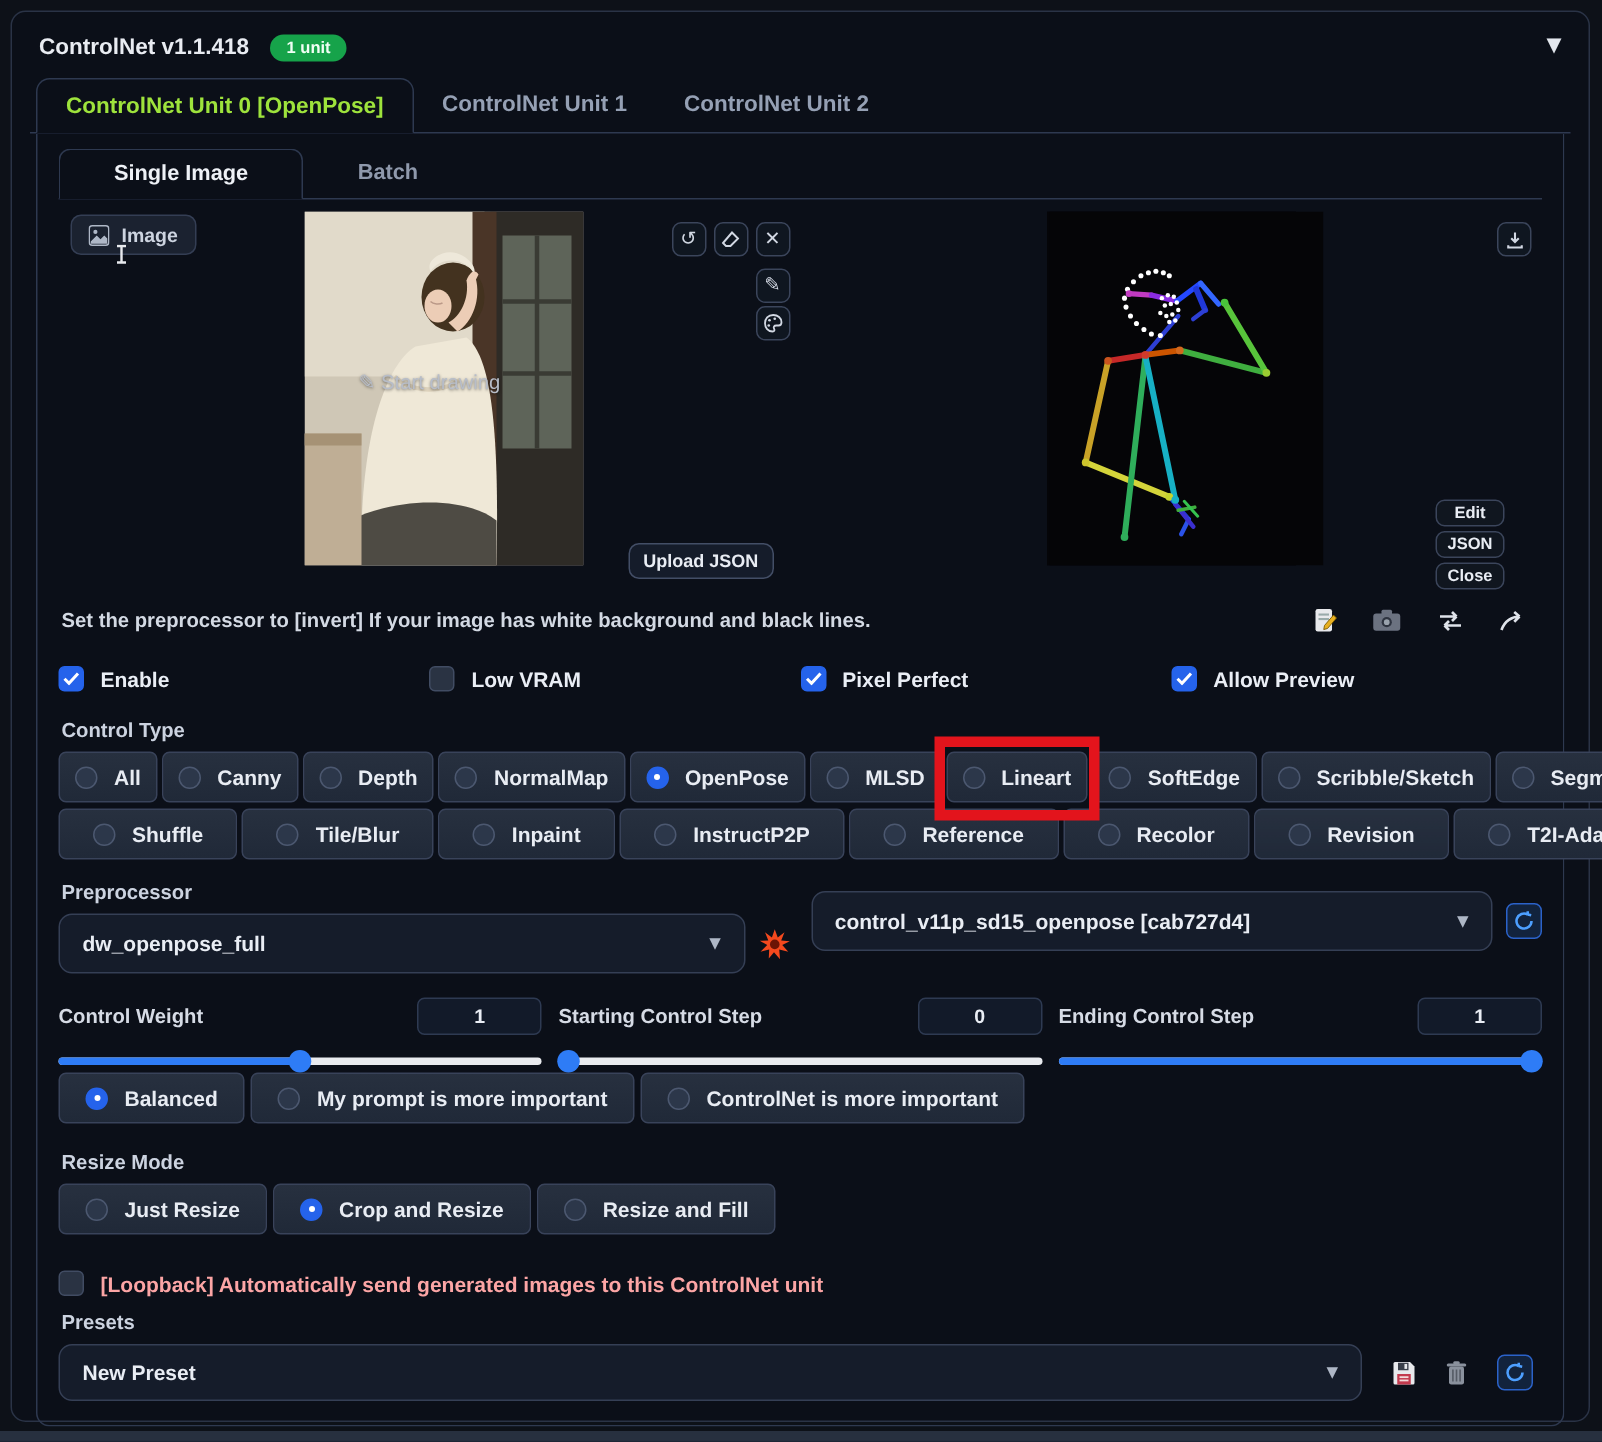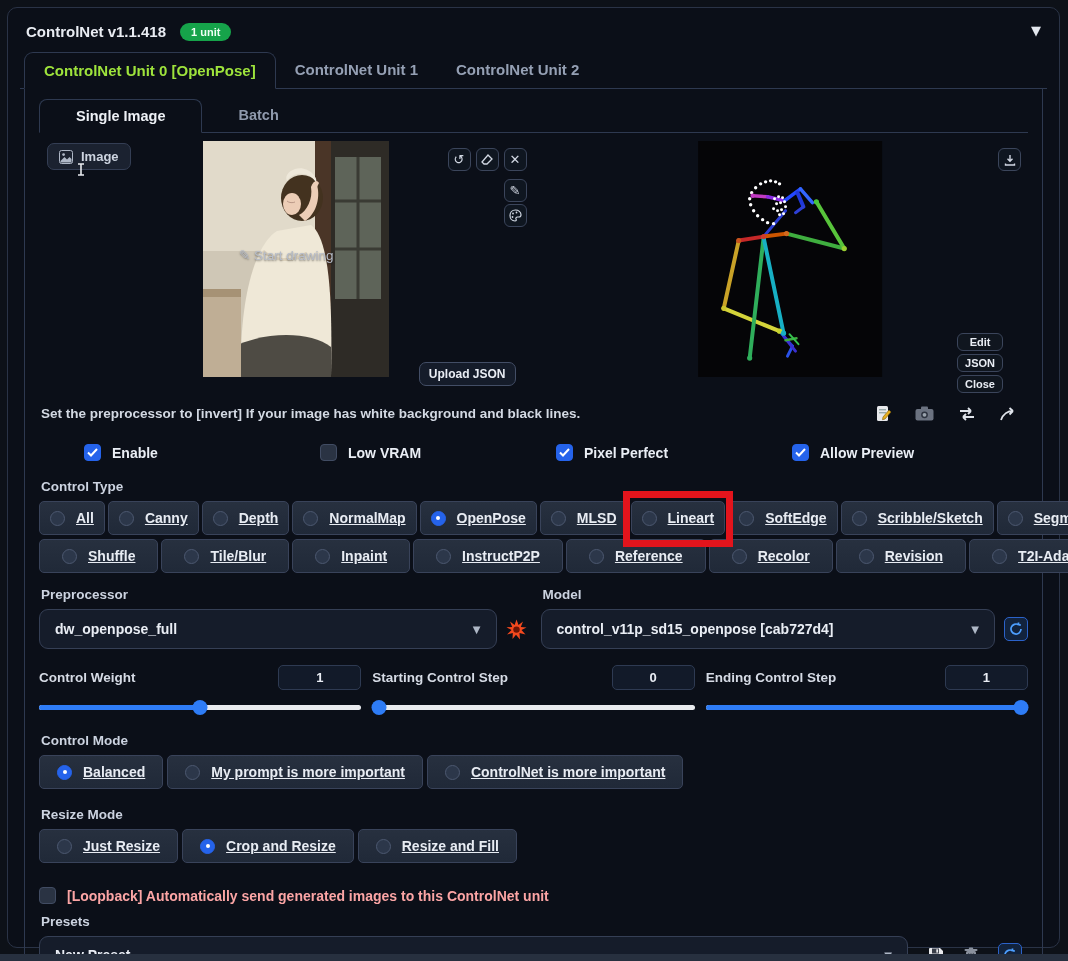--- a/index.html
+++ b/index.html
@@ -54,33 +54,33 @@
     font-weight:700; font-size:11px; padding:2px 7px; font-family:"Liberation Sans",sans-serif; cursor:pointer; }
   .cursor-ibeam { position:absolute; left:38px; top:22px; z-index:4; }
 
   
   .note-row { display:flex; align-items:center; margin:16px 2px 0; }
   .note-text { flex:1; color:#d3d9e3; font-weight:700; font-size:13.5px; }
   .note-icons { display:flex; gap:23px; margin-right:8px; align-items:center; }
   .note-icons > span { cursor:pointer; display:flex; }
 
   
-  .cb-row { display:flex; margin-top:22px;margin-left:45px; }
+  .cb-row { display:flex; margin-top:22px; }
   .cb-item { flex:1; display:flex; gap:11px; align-items:center; font-size:14px; font-weight:700; color:#eaeef5; }
   .checkbox { width:17px; height:17px; border-radius:4px; background:#2a3343; border:1px solid #414c63;
     display:flex; align-items:center; justify-content:center; cursor:pointer; flex:none; }
   .checkbox.checked { background:#2563eb; border-color:#2563eb; }
 
   .sec-label { font-size:13.5px; font-weight:600; color:#ccd3e0; margin:18px 2px 7px; }
 
   
   .ct-row { display:flex; gap:3px; margin-bottom:4px; }
   .ct-btn { display:flex; align-items:center; justify-content:center; gap:11px; padding:8px 10px;
     background:linear-gradient(#27303f,#202938); border:1px solid #39435a; border-radius:5px;
-    font-size:14px; font-weight:700; color:#e8ecf3; white-space:nowrap; cursor:pointer;text-decoration:underline; }
+    font-size:14px; font-weight:700; color:#e8ecf3; white-space:nowrap; cursor:pointer; }
   .ct-row.grow .ct-btn, .ct-row.grow .hl-wrap { flex:1; }
   .ct-row.fixed .ct-btn { padding:8px 22px; }
   .radio { width:15px; height:15px; border-radius:50%; background:#2c374a; border:1px solid #4c5870; flex:none; position:relative; }
   .radio.sel { background:#2563eb; border-color:#2563eb; }
   .radio.sel::after { content:''; position:absolute; left:4.5px; top:4.5px; width:4px; height:4px; border-radius:50%; background:#fff; }
   .hl-wrap { position:relative; display:flex; }
   .hl-wrap .ct-btn { flex:1; }
   .red-box { position:absolute; left:-8px; right:-8px; top:-10px; bottom:-12px; border:7px solid #e3141c; z-index:6; pointer-events:none; }
 
   
@@ -448,21 +448,20 @@
           </div>
           <span class="icon-plain">
             <svg width="21" height="21" viewBox="0 0 21 21">
                 <polygon points="10.5,0.5 12.5,6 17,2.5 14.8,8 20.5,8.5 15.5,11 19.5,15.5 13.5,14 14,20.5 10,15.8 6.5,20 6.8,14 1,15.5 5.5,11 0.5,8.2 6.2,8 4,2.5 8.6,6" fill="#f4491e"></polygon>
                 <circle cx="10.5" cy="10.6" r="3.2" fill="#6b1405"></circle>
               </svg>
           </span>
         </div>
       </div>
       <div class="pm-col">
-        <div class="sec-label" style="margin:0 2px 0;">Model</div>
         <div class="dd-row">
           <div class="dropdown">
             <span>control_v11p_sd15_openpose [cab727d4]</span>
             <span class="dd-arrow">▼</span>
           </div>
           <span class="icon-btn-blue">
             <svg width="14" height="14" viewBox="0 0 14 14">
                 <path d="M12 7 A5 5 0 1 1 9.5 2.7 M9.5 2.7 L9.5 0.5 M9.5 2.7 L11.8 3.2" stroke="#4d9fff" stroke-width="1.7" fill="none"></path>
               </svg>
           </span>
@@ -499,21 +498,20 @@
           <input class="num" value="1" style="">
         </div>
         <div class="slider">
           <div class="track"></div>
             <div class="fill" style="width:100%;"></div>
             <div class="handle" style="left:calc(100% - 7px);"></div>
         </div>
       </div>
     </div>
 
-    <div class="sec-label">Control Mode</div>
     <div class="mode-row">
       <div class="ct-btn">
           <span class="radio sel"></span>
           <span>Balanced</span>
         </div>
       <div class="ct-btn">
           <span class="radio"></span>
           <span>My prompt is more important</span>
         </div>
       <div class="ct-btn">

